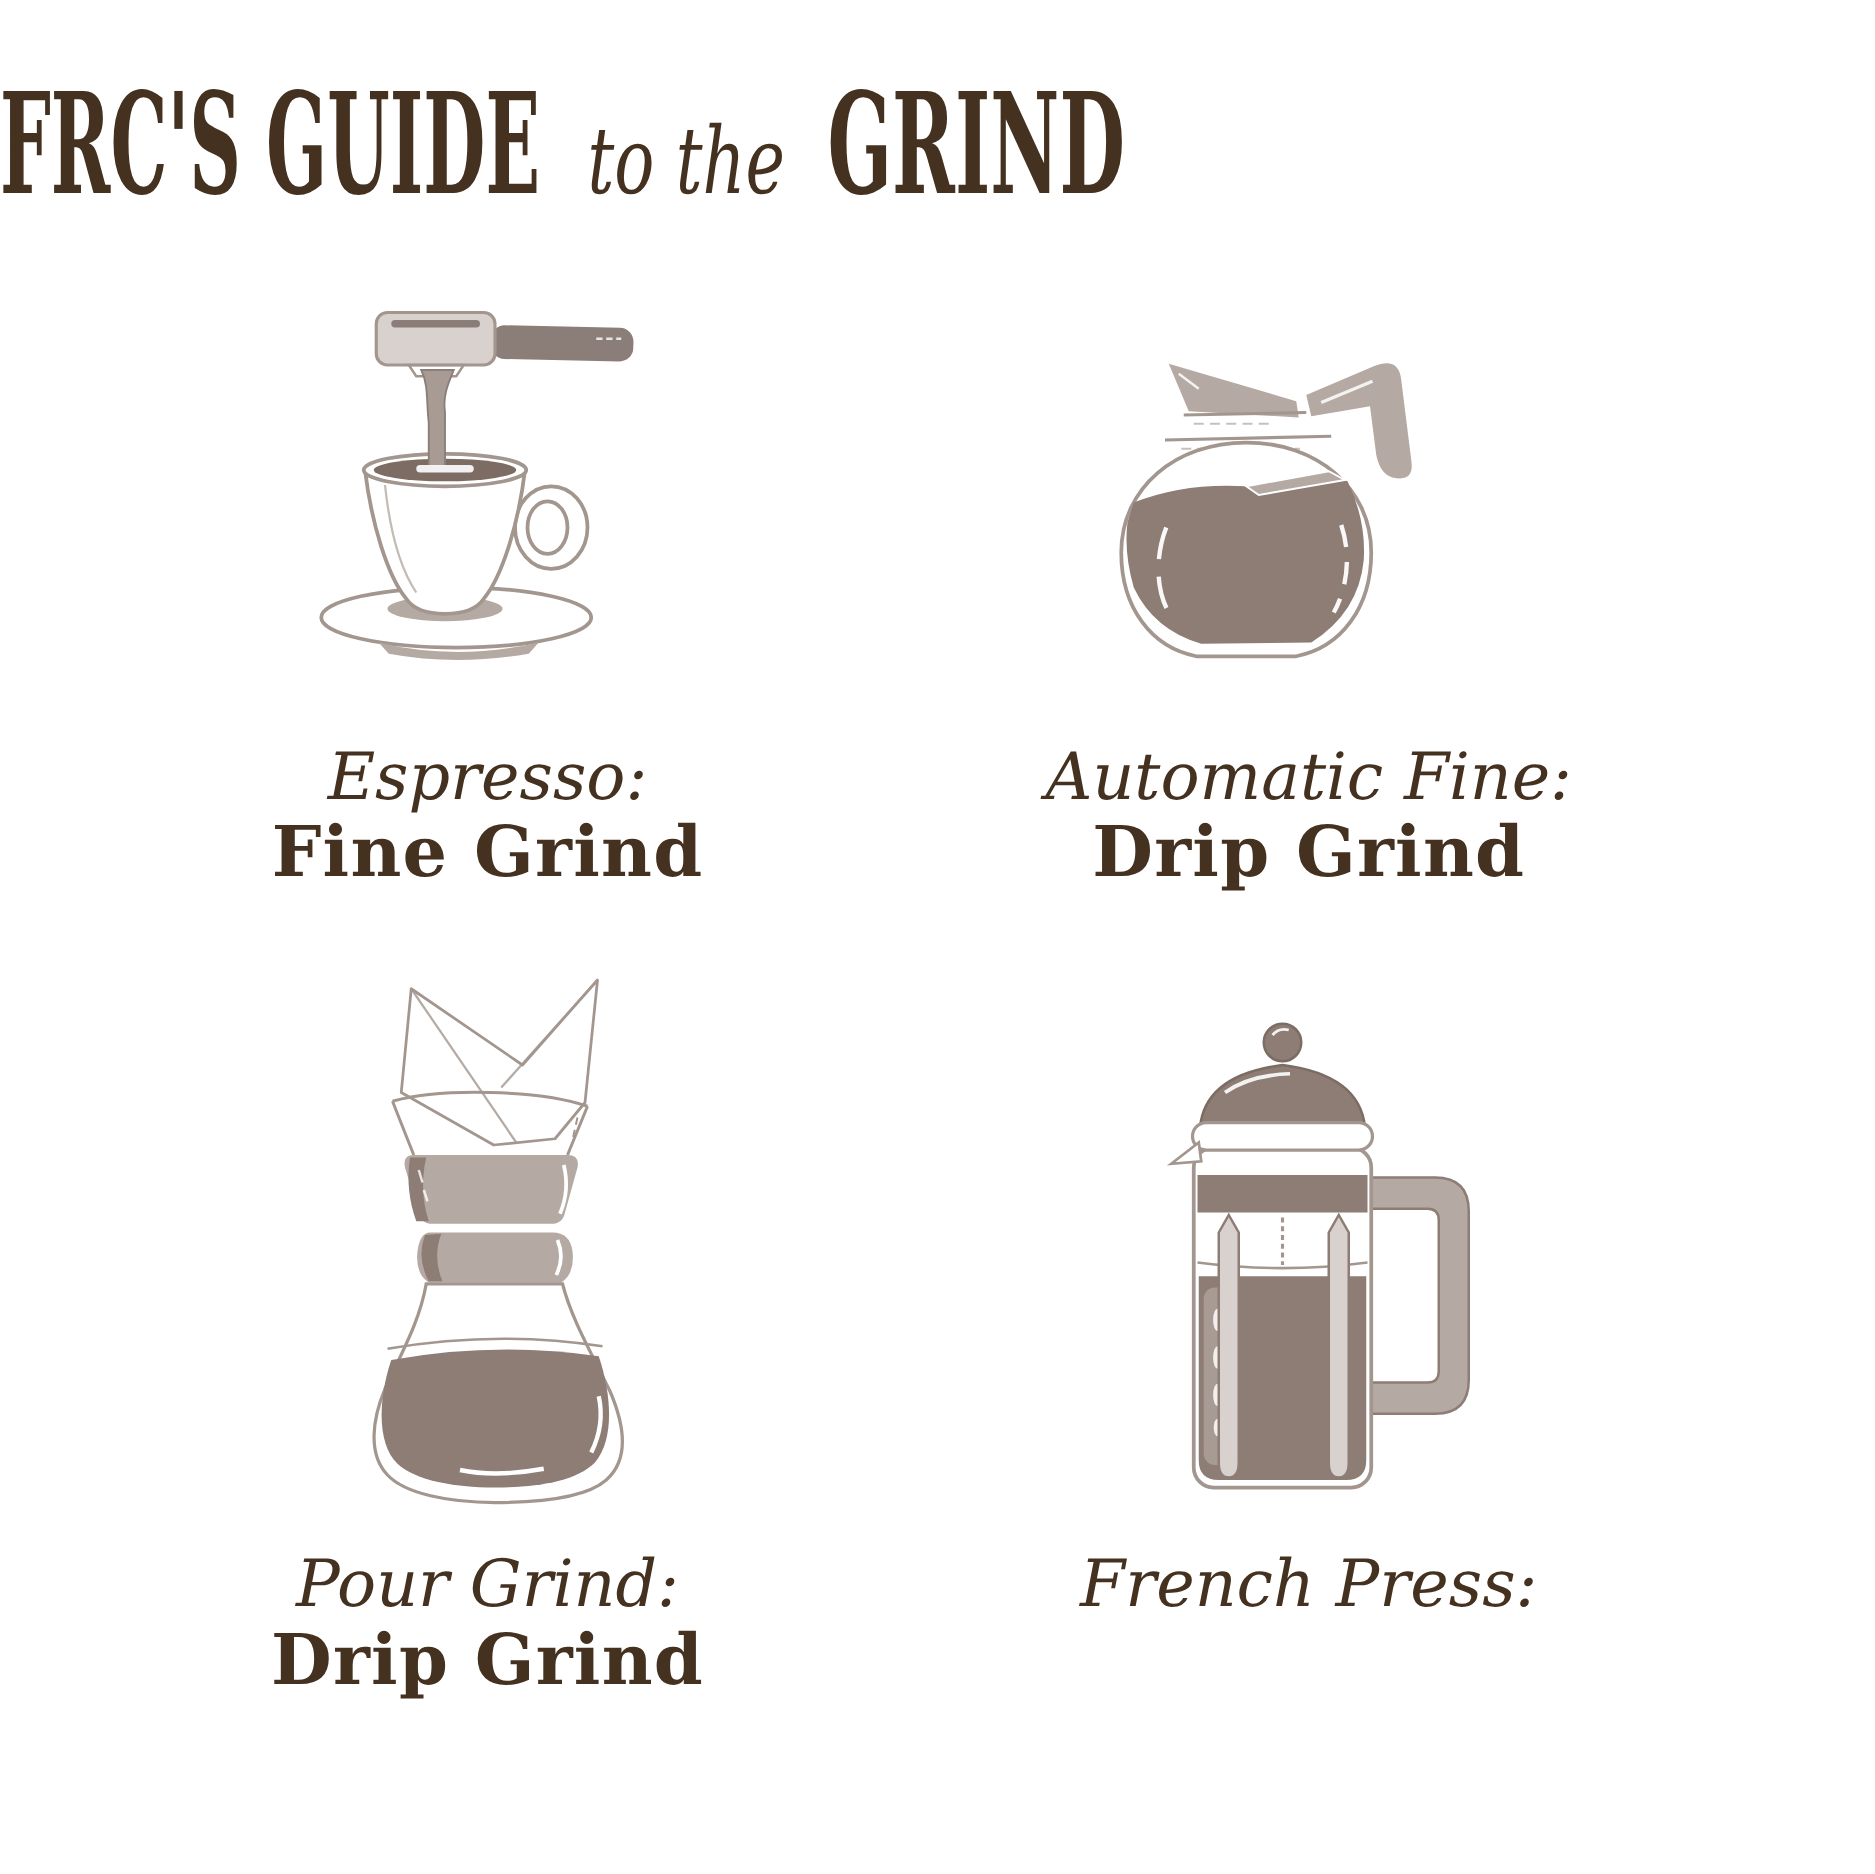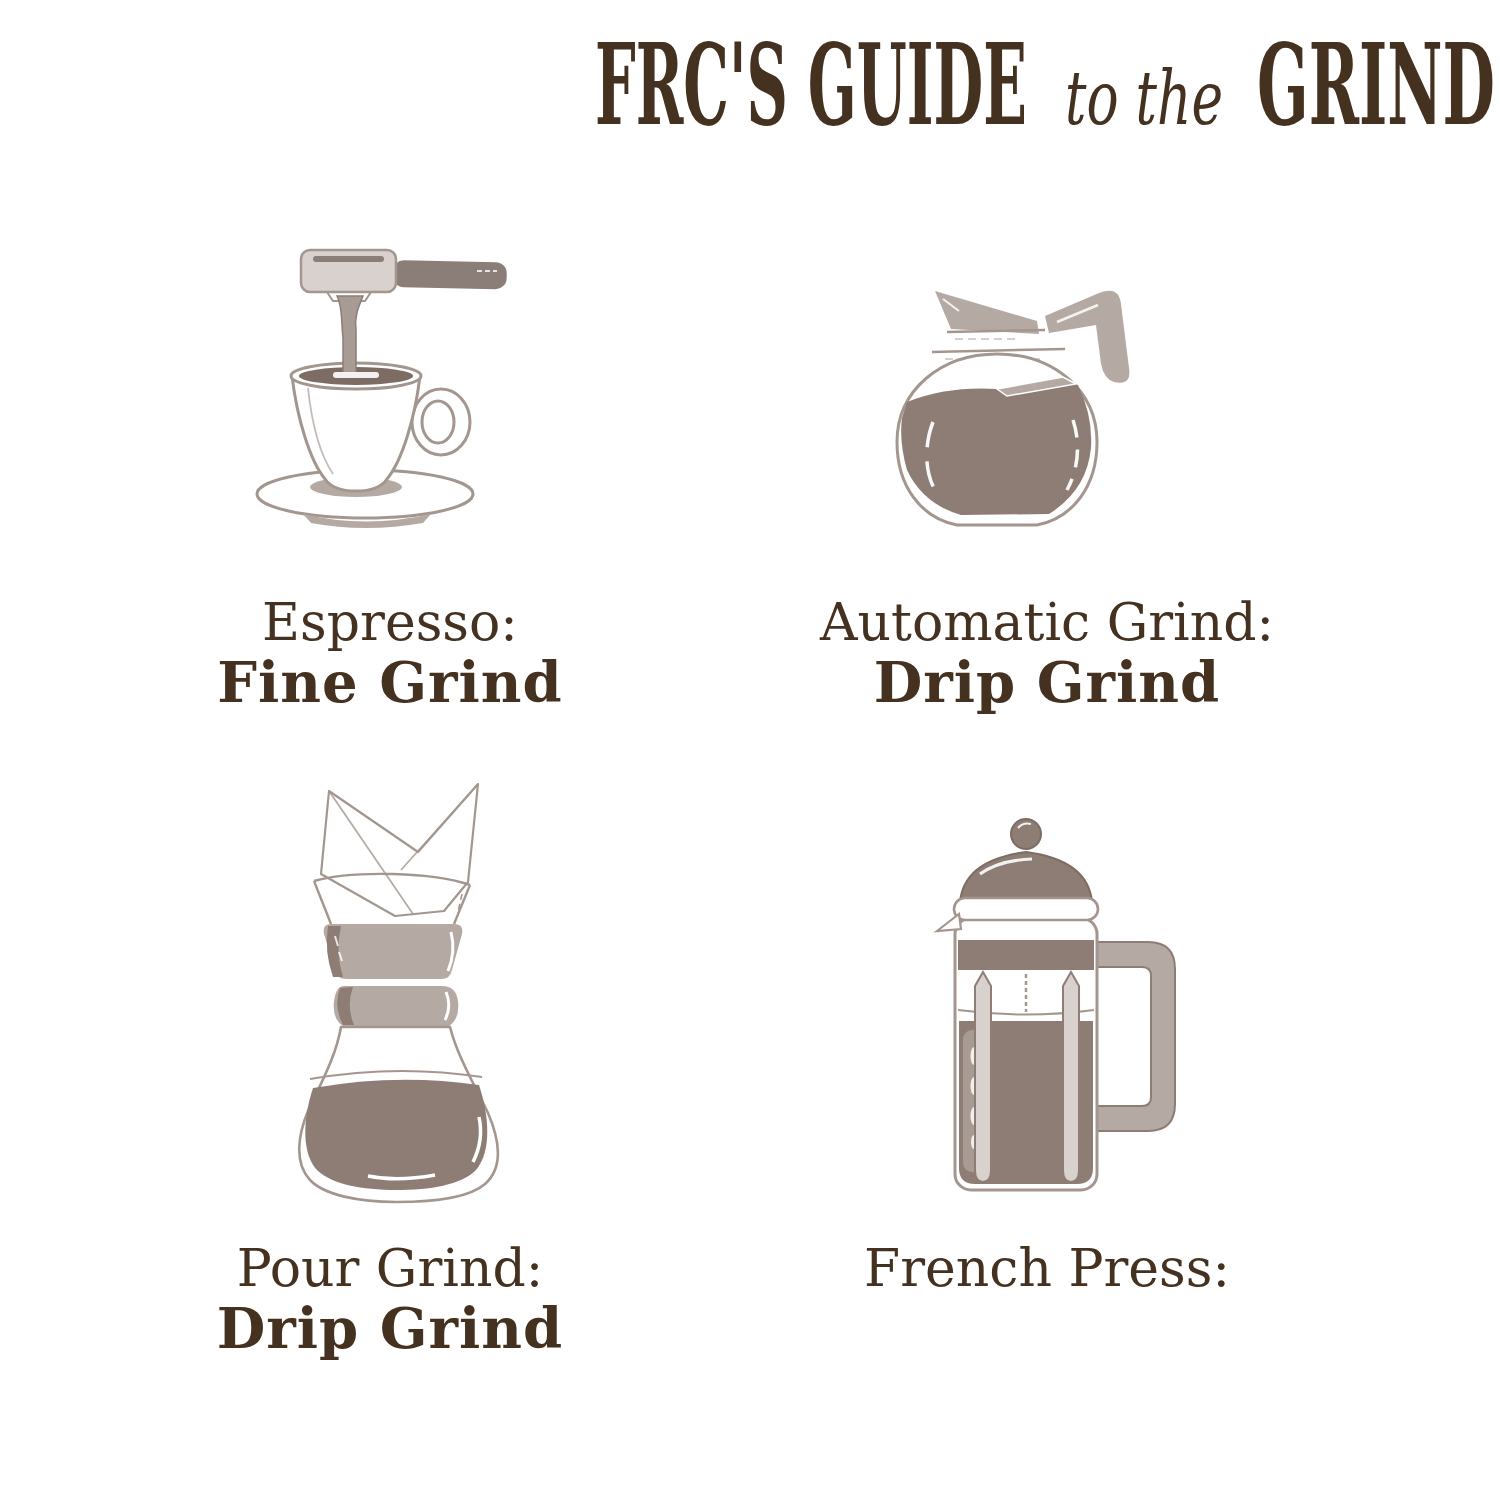--- a/index.html
+++ b/index.html
@@ -1,25 +1,25 @@
 <!DOCTYPE html>
 <html style="--text_brown: #45311f; --outline: #a3968f; --coffee: #8d7d75; --coffee_dark: #7d6c63; --light: #b5a9a3; --pale: #d8d1ce; --mid: #8b7e79; --stream: #a89b94; --background: #ffffff;"><head>
 <meta charset="utf-8">
 <style>
   html,body{margin:0;padding:0;}
   body{
     width:1500px;height:1499px;position:relative;overflow:hidden;
     background:var(--background,#fff);
     font-family:"DejaVu Serif", serif;
   }
-  .title-wrap{position:absolute;top:32px;left:0;width:1495px;height:120px;
-    display:flex;justify-content:flex-end;align-items:flex-start;}
+  .title-wrap{position:absolute;top:62px;left:0;width:1495px;height:120px;
+    display:flex;justify-content:flex-start;align-items:flex-start;}
   .quad-icon{position:absolute;}
   .label-block{position:absolute;width:600px;text-align:center;color:var(--text_brown,#45311f);}
-  .method{font-size:52px;line-height:1.08;}
+  .method{font-style:italic;font-size:52px;line-height:1.08;}
   .grind{font-weight:bold;font-size:56px;line-height:1.15;letter-spacing:1px;}
   svg{display:block;}
 </style>
 </head>
 <body>
 
 <div class="title-wrap">
   <svg width="900" height="118" viewBox="0 0 900 118">
     <text x="0" y="92" font-family="DejaVu Serif, serif" font-weight="bold" font-size="112" textLength="432" lengthAdjust="spacingAndGlyphs" fill="var(--text_brown)">FRC'S GUIDE</text>
     <text x="470" y="92" font-family="DejaVu Serif, serif" font-style="italic" font-size="74" textLength="158" lengthAdjust="spacingAndGlyphs" fill="var(--text_brown)">to the</text>
@@ -113,21 +113,21 @@
     <path d="M123,16 Q128,10 136,12" stroke="#fff" stroke-width="2.2" fill="none" opacity="0.9"></path>
   </svg>
 </div>
 
 <div class="label-block" style="left:90px;top:594px">
   <div class="method">Espresso:</div>
   <div class="grind">Fine Grind</div>
 </div>
 
 <div class="label-block" style="left:747px;top:594px">
-  <div class="method">Automatic Grind:</div>
+  <div class="method">Automatic Fine:</div>
   <div class="grind">Drip Grind</div>
 </div>
 
 <div class="label-block" style="left:90px;top:1240px">
   <div class="method">Pour Grind:</div>
   <div class="grind">Drip Grind</div>
 </div>
 
 <div class="label-block" style="left:747px;top:1240px">
   <div class="method">French Press:</div>

